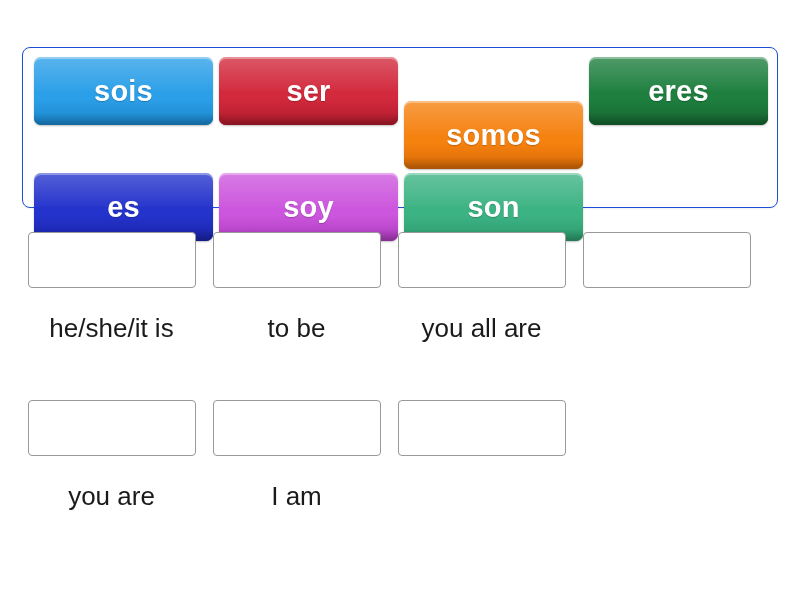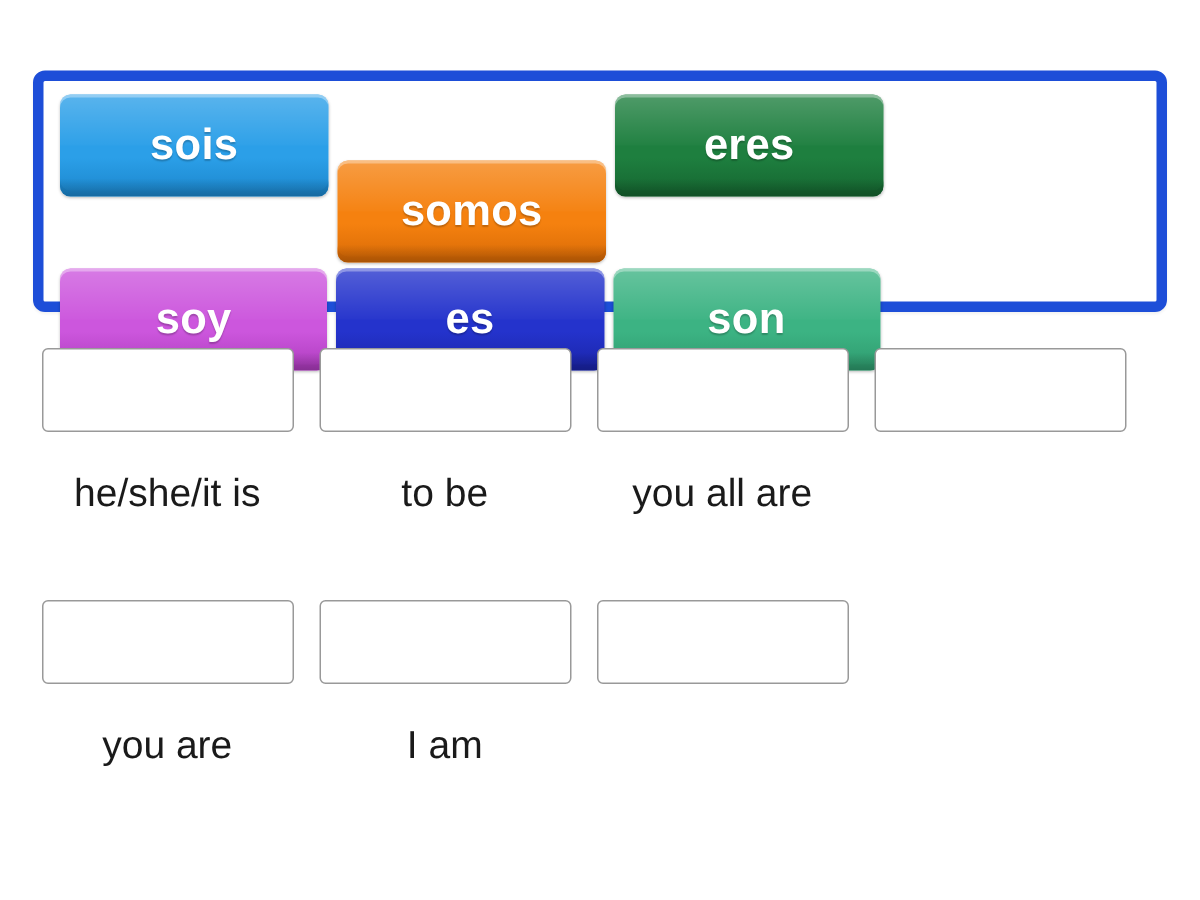--- a/index.html
+++ b/index.html
@@ -22,21 +22,21 @@
   }
 
   
   .word-bank {
     position: absolute;
     left: 22px;
     top: 47px;
     width: 756px;
     height: 161px;
     box-sizing: border-box;
-    border: 7px solid #1d4ed8;
+    border: 1px solid #1d4ed8;
     border-radius: 8px;
     background: #ffffff;
     box-shadow: 0 1px 2px rgba(0,0,0,0.06);
     padding: 9px 0 0 11px;
   }
   .bank-row {
     display: flex;
     gap: 6px;
     margin-bottom: 4px;
   }
@@ -128,35 +128,38 @@
 <body>
 
 <div id="stage">
 
   <div class="word-bank">
 
     <div class="bank-row">
       <div class="tile" style="background: linear-gradient(rgb(43, 159, 232) 0%, rgb(43, 159, 232) 62%, rgb(27, 134, 204) 100%); box-shadow: rgba(255, 255, 255, 0.35) 0px 2px 0px inset, rgb(27, 134, 204) 0px -4px 0px inset, rgba(0, 0, 0, 0.25) 0px 1px 2px;">
         <span class="tile-label">sois</span>
       </div>
+      <div class="tile" style="background: linear-gradient(rgb(210, 41, 60) 0%, rgb(210, 41, 60) 62%, rgb(176, 27, 44) 100%); box-shadow: rgba(255, 255, 255, 0.35) 0px 2px 0px inset, rgb(176, 27, 44) 0px -4px 0px inset, rgba(0, 0, 0, 0.25) 0px 1px 2px;">
+        <span class="tile-label">ser</span>
+      </div>
       <div class="tile" style="background: linear-gradient(rgb(245, 129, 15) 0%, rgb(245, 129, 15) 62%, rgb(216, 106, 6) 100%); box-shadow: rgba(255, 255, 255, 0.35) 0px 2px 0px inset, rgb(216, 106, 6) 0px -4px 0px inset, rgba(0, 0, 0, 0.25) 0px 1px 2px; margin-top: 44px;">
         <span class="tile-label">somos</span>
       </div>
       <div class="tile" style="background: linear-gradient(rgb(30, 127, 63) 0%, rgb(30, 127, 63) 62%, rgb(21, 101, 48) 100%); box-shadow: rgba(255, 255, 255, 0.35) 0px 2px 0px inset, rgb(21, 101, 48) 0px -4px 0px inset, rgba(0, 0, 0, 0.25) 0px 1px 2px;">
         <span class="tile-label">eres</span>
       </div>
     </div>
 
     <div class="bank-row">
+      <div class="tile" style="background: linear-gradient(rgb(36, 51, 204) 0%, rgb(36, 51, 204) 62%, rgb(26, 36, 168) 100%); box-shadow: rgba(255, 255, 255, 0.35) 0px 2px 0px inset, rgb(26, 36, 168) 0px -4px 0px inset, rgba(0, 0, 0, 0.25) 0px 1px 2px;">
+        <span class="tile-label">es</span>
+      </div>
       <div class="tile" style="background: linear-gradient(rgb(204, 86, 221) 0%, rgb(204, 86, 221) 62%, rgb(173, 60, 189) 100%); box-shadow: rgba(255, 255, 255, 0.35) 0px 2px 0px inset, rgb(173, 60, 189) 0px -4px 0px inset, rgba(0, 0, 0, 0.25) 0px 1px 2px;">
         <span class="tile-label">soy</span>
       </div>
-      <div class="tile" style="background: linear-gradient(rgb(36, 51, 204) 0%, rgb(36, 51, 204) 62%, rgb(26, 36, 168) 100%); box-shadow: rgba(255, 255, 255, 0.35) 0px 2px 0px inset, rgb(26, 36, 168) 0px -4px 0px inset, rgba(0, 0, 0, 0.25) 0px 1px 2px;">
-        <span class="tile-label">es</span>
-      </div>
       <div class="tile" style="background: linear-gradient(rgb(60, 179, 131) 0%, rgb(60, 179, 131) 62%, rgb(46, 154, 109) 100%); box-shadow: rgba(255, 255, 255, 0.35) 0px 2px 0px inset, rgb(46, 154, 109) 0px -4px 0px inset, rgba(0, 0, 0, 0.25) 0px 1px 2px; text-align: center;">
         <span class="tile-label">son</span>
       </div>
       <div class="tile empty-slot"></div>
     </div>
 
   </div>
 
   <div class="answer-row" id="answer-row-1">
 

